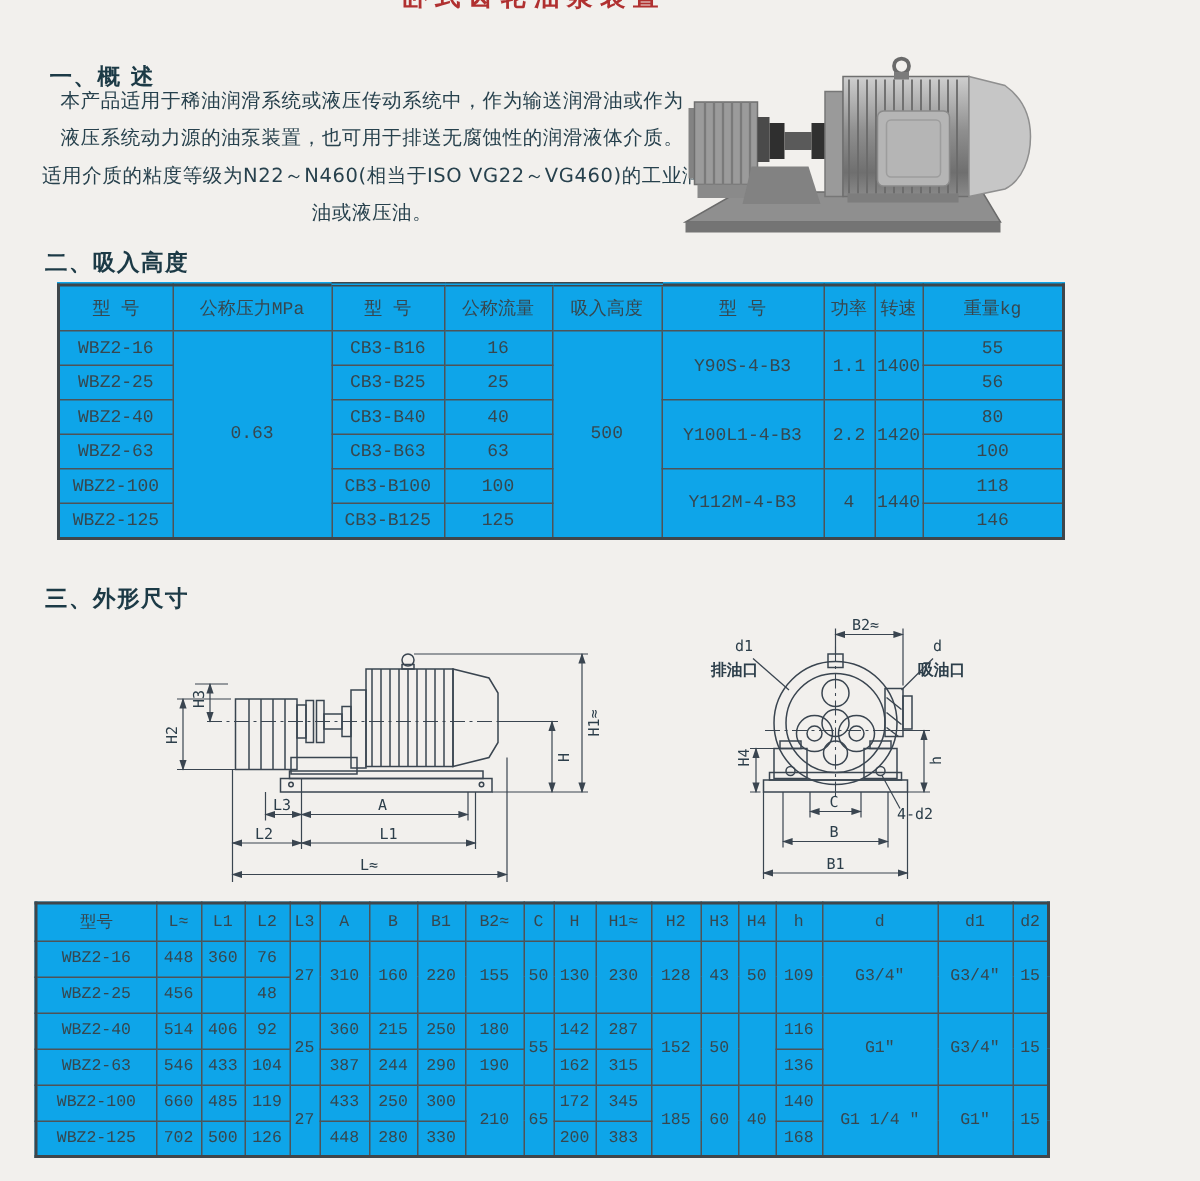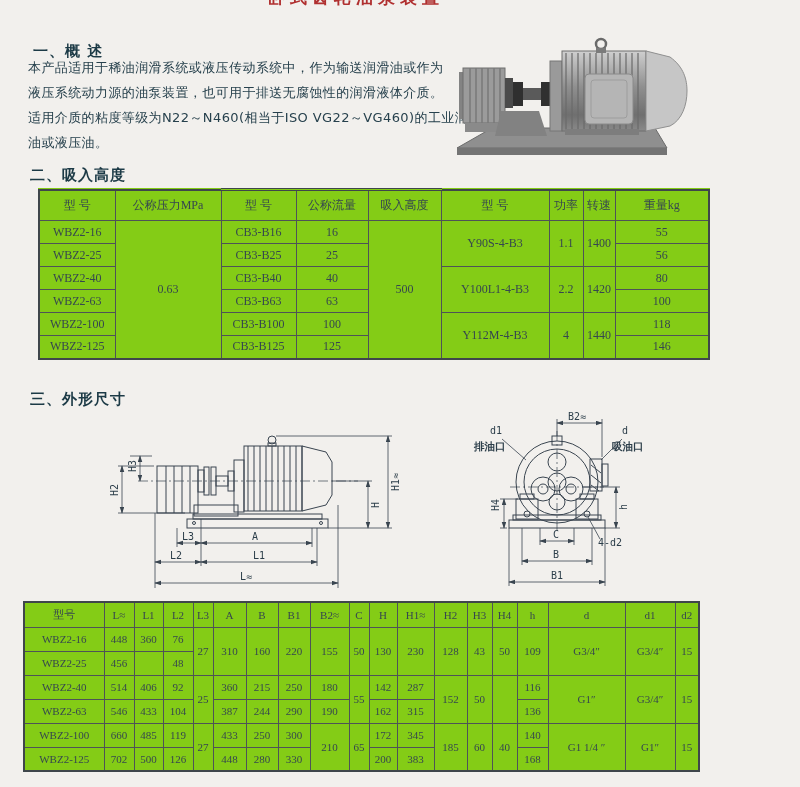--- a/index.html
+++ b/index.html
@@ -11,24 +11,24 @@
   }
   
   #title-clip{position:absolute;top:0;left:0;width:800px;height:7px;overflow:hidden;}
   #title-clip .t{position:absolute;top:-14px;left:268px;font-size:17px;font-weight:bold;
     color:#b03030;letter-spacing:5px;white-space:nowrap;}
   .sec-heading{position:absolute;font-size:15px;font-weight:bold;color:#1c3a46;letter-spacing:1px;}
   #h-overview{left:33px;top:18px;margin-top:24px;}
   #h-tech{left:30px;top:166px;}
   #h-dims{left:30px;top:390px;}
   #para{position:absolute;left:28px;top:55px;width:440px;font-size:13px;line-height:25px;color:#27414d;}
-  #para .ln{white-space:nowrap;letter-spacing:0.4px;}
+  #para .ln{white-space:nowrap;letter-spacing:0.4px;text-align:center;}
   
-  table{border-collapse:collapse;table-layout:fixed;background:#84cc16;
-    font-family:Liberation Serif, serif;}
+  table{border-collapse:collapse;table-layout:fixed;background:#0ea5e9;
+    font-family:Liberation Mono, monospace;}
   th,td{border:1px solid #4e5357;text-align:center;vertical-align:middle;
     color:#36474f;font-weight:normal;overflow:hidden;white-space:nowrap;padding:0;}
   #t1{position:absolute;left:38px;top:188px;width:670px;font-size:12px;border:2px solid #3f464b;}
   #t1 tr{height:23px;}
   #t1 tr.hdr{height:31px;}
   #t1 tr.hdr th.dbl{border-top:3px double #3f464b;}
   #t2{position:absolute;left:23px;top:601px;width:675px;font-size:11px;border:2px solid #3f464b;}
   #t2 tr{height:24px;}
   #t2 tr.hdr{height:25px;}
   svg{position:absolute;overflow:visible;}

